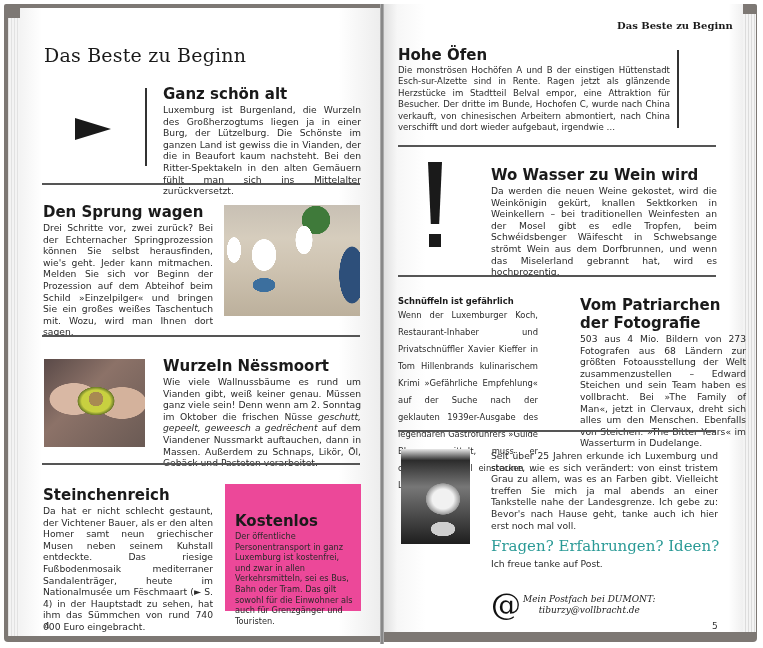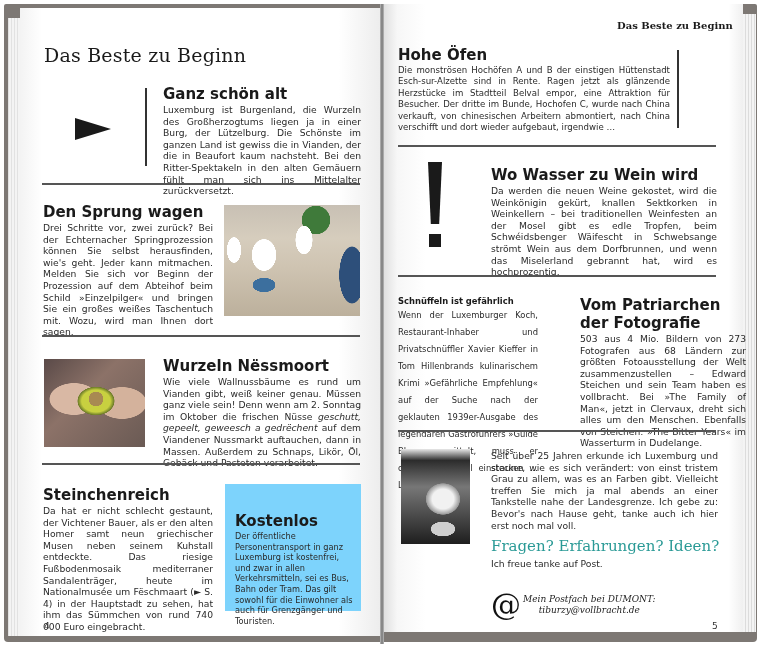--- a/index.html
+++ b/index.html
@@ -41,21 +41,21 @@
       radial-gradient(ellipse 26px 20px at 52px 42px, #c8d040 55%, #6b7a28 70%, transparent 72%),
       radial-gradient(ellipse 40px 26px at 30px 40px, #d9b8a4 60%, transparent 62%),
       radial-gradient(ellipse 40px 26px at 78px 44px, #d4b29c 60%, transparent 62%),
       linear-gradient(135deg, #5a4a48 0%, #8c7268 40%, #6a5a54 100%); }
     .photo-face { background:
       radial-gradient(ellipse 24px 22px at 42px 50px, #f1f1f1 45%, #9a9a9a 70%, transparent 72%),
       radial-gradient(ellipse 18px 6px at 42px 60px, #3a3a3a 60%, transparent 62%),
       radial-gradient(ellipse 20px 12px at 42px 80px, #cfcfcf 60%, transparent 62%),
       linear-gradient(180deg, #e8e8e8 0%, #2c2c2c 12%, #777 40%, #1e1e1e 100%); }
 
-    .tip-box { background: #7dd3fc; }
+    .tip-box { background: #ec4899; }
     .cta { font-family: "DejaVu Serif", serif; color: #2a9a96; font-size: 15px; }
     .mailnote { font-family: "DejaVu Serif", serif; font-style: italic; font-size: 9px; line-height: 11px; color: #222; text-align: center; }
     .at { font-family: "DejaVu Serif", serif; font-size: 30px; color: #111; line-height: 30px; }
     .pagenum { font-size: 9px; color: #333; }
     .italic { font-style: italic; }
   </style>
 </head>
 <body>
 
 <div class="book">

